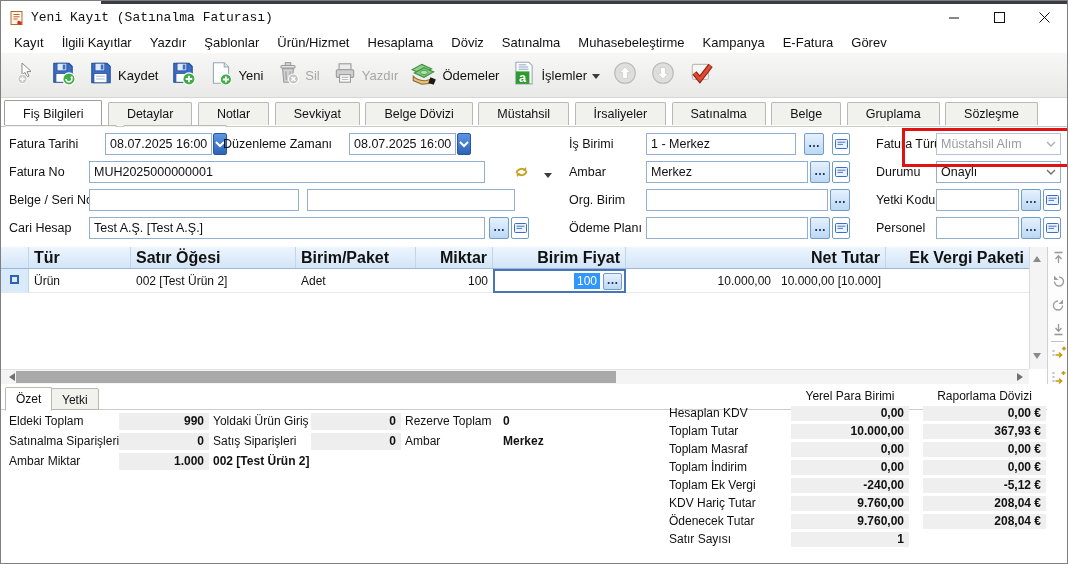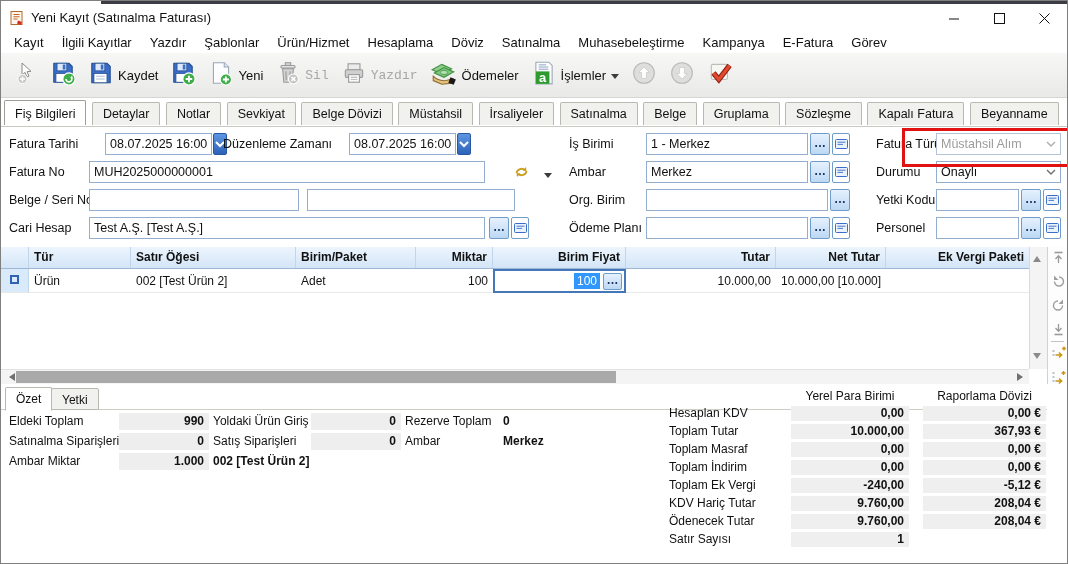--- a/index.html
+++ b/index.html
@@ -2,37 +2,37 @@
 <html><head>
 <meta charset="utf-8">
 <style>
   html,body{margin:0;padding:0;background:#dcdcdc;}
   .win{position:relative;width:1068px;height:564px;background:#fff;border:1px solid #7f7f7f;
        box-sizing:border-box;overflow:hidden;font-family:"Liberation Sans",sans-serif;color:#111;}
   .a{position:absolute;}
   .nw{white-space:nowrap;}
   
   .topstrip{left:100px;top:0;width:967px;height:3px;background:#3c3c44;}
-  .titlebar{left:0;top:3px;width:100%;height:27px;background:#fff;display:flex;align-items:center;}
+  .titlebar{left:0;top:3px;width:100%;height:27px;background:#fff;display:flex;align-items:center;font-family:Liberation Mono, monospace;}
   .title{font-size:13px;margin-left:6px;}
   .wbtns{position:absolute;right:0;top:0;height:30px;display:flex;}
   .wbtn{width:45px;height:30px;display:flex;align-items:center;justify-content:center;}
   
   .menubar{left:0;top:30px;width:100%;height:22px;display:flex;align-items:center;padding-left:4px;box-sizing:border-box;background:#fff;}
   .mitem{font-size:13px;padding:2px 9px;}
   
   .toolbar{left:0;top:52px;width:100%;height:45px;background:linear-gradient(#f7f7f6,#e9e9e7);
            border-bottom:1px solid #d6d6d3;display:flex;align-items:center;padding-left:8px;box-sizing:border-box;}
   .tbtn{display:flex;align-items:center;padding:2px 5px;margin-right:2px;border-radius:2px;}
   .tlabel{font-size:13px;margin-left:4px;}
-  .dis .tlabel{color:#a7a7a5;font-family:Liberation Mono, monospace;}
+  .dis .tlabel{color:#a7a7a5;}
   .dd{width:0;height:0;border:4px solid transparent;border-top:5px solid #3c3c3c;margin:6px 0 0 5px;}
   
   .tabstrip{left:0;top:97px;width:100%;height:29px;padding:4px 0 0 3px;box-sizing:border-box;border-bottom:1px solid #c9c9c2;background:#fff;}
-  .tab{display:inline-block;font-size:12.5px;padding:4px 10px 4px;background:#f1f1ee;border:1px solid #b9b9b1;
+  .tab{display:inline-block;font-size:12.5px;padding:4px 18px 4px;background:#f1f1ee;border:1px solid #b9b9b1;
        border-bottom:none;border-radius:2px 2px 0 0;margin-right:1px;position:relative;}
   .tab.active{background:#fff;padding-top:6px;margin-top:-2px;z-index:3;border-color:#9e9e97;margin-bottom:-1px;}
   
   .form{left:0;top:126px;width:100%;height:118px;background:#fff;}
   .lbl{position:absolute;font-size:12.5px;white-space:nowrap;}
   .tbx{position:absolute;border:1px solid #94aed0;background:#fff;font-size:12.5px;height:22px;
        line-height:20px;padding:0 4px;box-sizing:border-box;overflow:hidden;white-space:nowrap;}
   .dcb{position:absolute;height:22px;display:flex;box-sizing:border-box;padding-left:16px;}
   .dcb .val{flex:1;border:1px solid #94aed0;font-size:12.5px;line-height:20px;padding:0 4px;background:#fff;box-sizing:border-box;white-space:nowrap;}
   .dbtn{width:19px;height:22px;background:linear-gradient(#5e96e2,#2d62b8);border:1px solid #2a569e;
@@ -45,21 +45,21 @@
   .ebtn{width:20px;height:22px;margin-left:2px;background:linear-gradient(#e6f1fd,#bcd8f4);border:1px solid #6f9cc9;
         border-radius:2px;box-sizing:border-box;color:#17355e;font-weight:bold;font-size:12px;line-height:18px;text-align:center;}
   .kbtn{width:18px;height:22px;margin-left:2px;background:#fff;border:1px solid #6f9cc9;border-radius:2px;
         box-sizing:border-box;display:flex;align-items:center;justify-content:center;}
   .graytxt{color:#9b9b9b;}
   .annot{position:absolute;left:901px;top:127px;width:163px;height:33px;border:3px solid #e01212;z-index:40;pointer-events:none;}
   
   .grid{left:0;top:246px;width:1028px;height:122px;background:#fff;}
   .ghbg{position:absolute;left:0;top:0;width:1028px;height:22px;background:linear-gradient(#edf5fe,#d3e5f7);
         border-bottom:1px solid #9cb8d6;box-sizing:border-box;}
-  .gh{position:absolute;top:0;height:21px;line-height:21px;font-size:12px;font-weight:bold;padding:0 5px;
+  .gh{position:absolute;top:0;height:21px;line-height:21px;font-size:16px;font-weight:bold;padding:0 5px;
       box-sizing:border-box;border-right:1px solid #c2d6ea;white-space:nowrap;}
   .gc{position:absolute;top:22px;height:24px;line-height:24px;font-size:12px;padding:0 5px;box-sizing:border-box;
       border-bottom:1px solid #e9e9e9;white-space:nowrap;overflow:hidden;}
   .r{text-align:right;}
   .gsel{background:#d9eafa;border-right:1px solid #c2d6ea;}
   .selglyph{display:block;width:9px;height:9px;border:2px solid #2f62b0;margin:6px auto 0;box-sizing:border-box;}
   .editcell{position:absolute;left:492px;top:22px;width:133px;height:24px;border:2px solid #4577b8;background:#fff;
             box-sizing:border-box;display:flex;align-items:center;justify-content:flex-end;padding:0 2px;z-index:5;}
   .selval{background:#3297fd;color:#fff;font-size:12px;padding:0 3px;line-height:16px;}
   .ebtn.small{width:19px;height:17px;line-height:13px;margin-left:3px;}
@@ -305,21 +305,21 @@
     <div class="tbx" style="left:88px;top:90px;width:396px;">Test A.Ş. [Test A.Ş.]</div>
     <div class="a ebtn" style="left:486px;top:90px;">…</div>
     <div class="a kbtn" style="left:508px;top:90px;">
         <span><svg width="13" height="10" viewBox="0 0 13 10">
             <rect x="0.5" y="0.5" width="12" height="9" rx="1" fill="#eaf2fc" stroke="#3a6cc8"></rect>
             <path d="M2.5 3.2h8M2.5 5.4h5.5" stroke="#3a6cc8" stroke-width=".9"></path>
           </svg></span>
       </div>
 
     <span class="lbl" style="left:568px;top:10px;">İş Birimi</span>
-    <div class="lookup" style="left:645px;top:6px;width:204px;">
+    <div class="lookup" style="left:645px;top:6px;width:204px;gap:6px;">
       <span class="val">1 - Merkez</span>
       <span class="ebtn">…</span>
       <span class="kbtn">
           <svg width="13" height="10" viewBox="0 0 13 10">
             <rect x="0.5" y="0.5" width="12" height="9" rx="1" fill="#eaf2fc" stroke="#3a6cc8"></rect>
             <path d="M2.5 3.2h8M2.5 5.4h5.5" stroke="#3a6cc8" stroke-width=".9"></path>
           </svg>
         </span>
     </div>
     <span class="lbl" style="left:568px;top:38px;">Ambar</span>
@@ -391,21 +391,20 @@
   <div class="annot"></div>
 
   <div class="a grid">
     <div class="ghbg"></div>
     <div class="gh" style="left:0;width:28px;"></div>
     <div class="gh" style="left:28px;width:102px;">Tür</div>
     <div class="gh" style="left:130px;width:165px;">Satır Öğesi</div>
     <div class="gh" style="left:295px;width:120px;">Birim/Paket</div>
     <div class="gh r" style="left:415px;width:77px;">Miktar</div>
     <div class="gh r" style="left:492px;width:133px;">Birim Fiyat</div>
-    <div class="gh r" style="left:625px;width:150px;">Tutar</div>
     <div class="gh r" style="left:775px;width:110px;">Net Tutar</div>
     <div class="gh r" style="left:885px;width:143px;border-right:none;">Ek Vergi Paketi</div>
 
     <div class="gc gsel" style="left:0;width:28px;">
         <span class="selglyph"></span>
       </div>
     <div class="gc" style="left:28px;width:102px;">Ürün</div>
     <div class="gc" style="left:130px;width:165px;">002 [Test Ürün 2]</div>
     <div class="gc" style="left:295px;width:120px;">Adet</div>
     <div class="gc r" style="left:415px;width:77px;">100</div>

